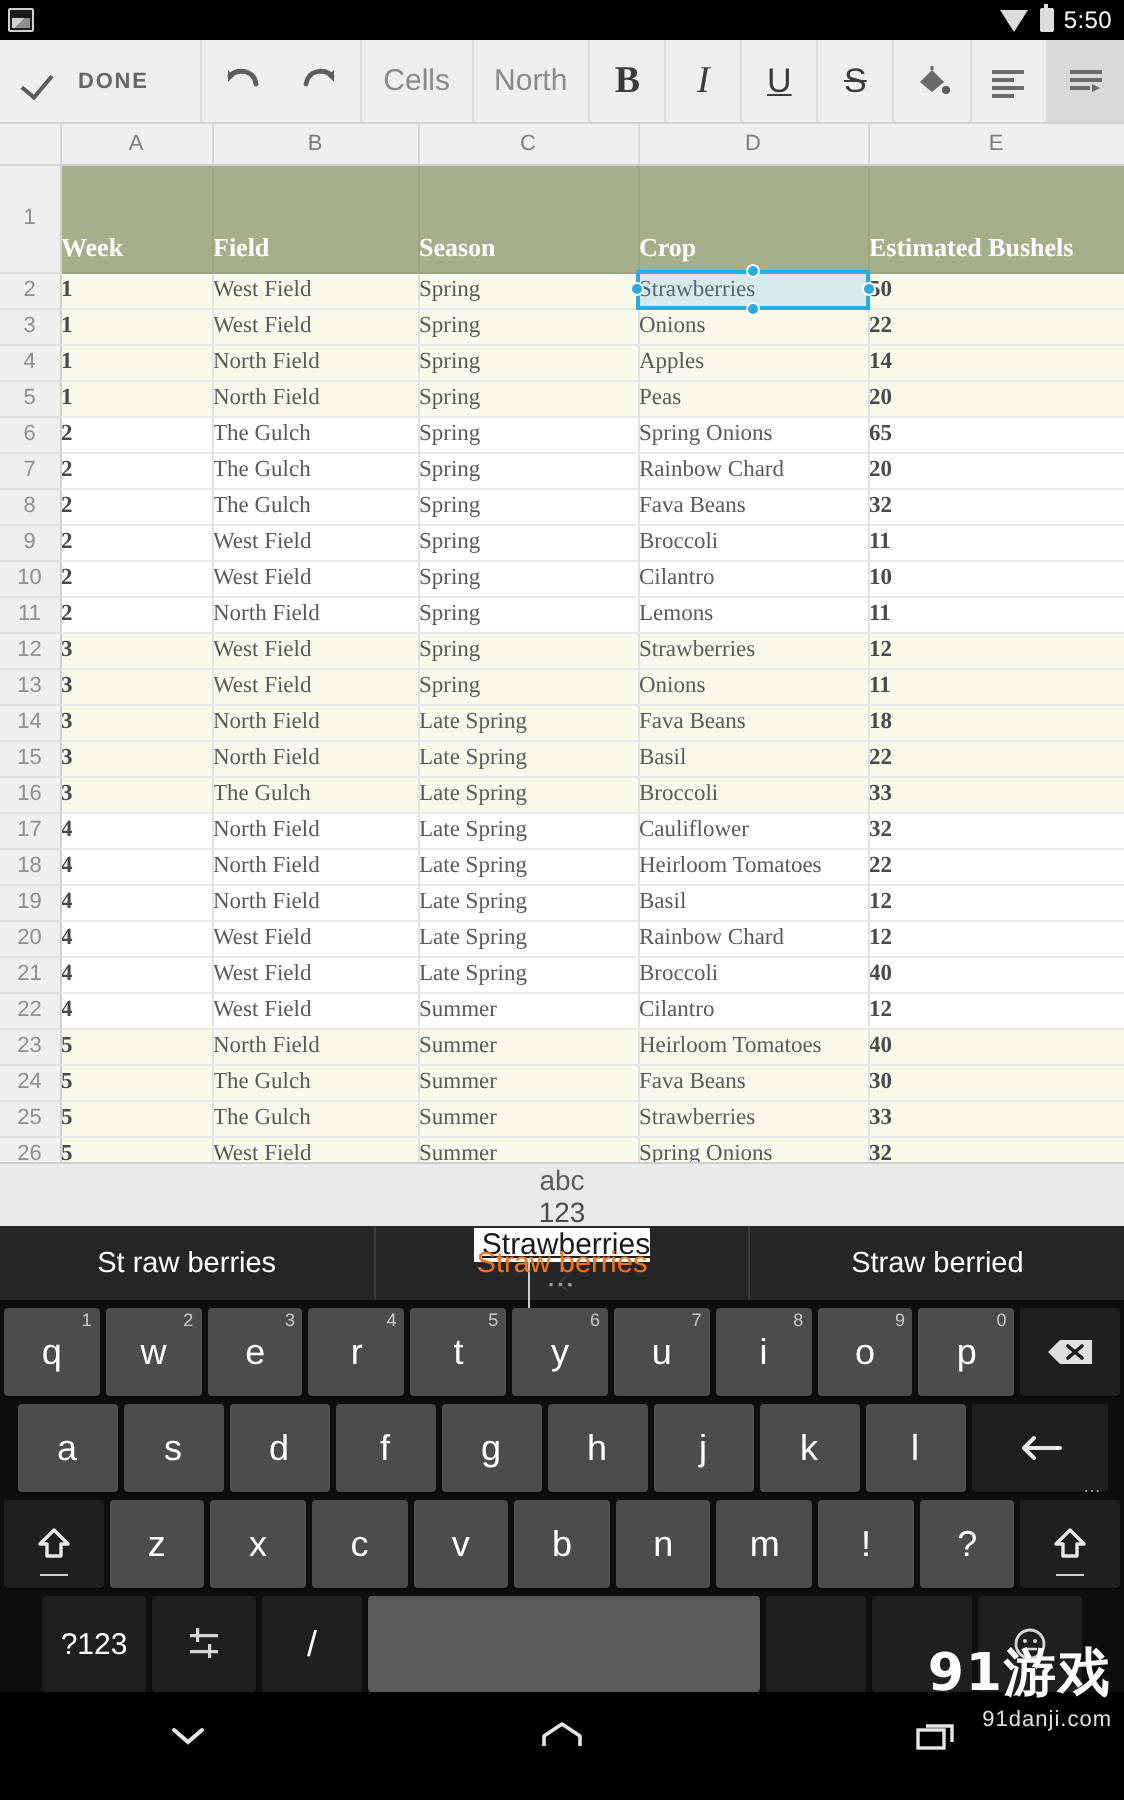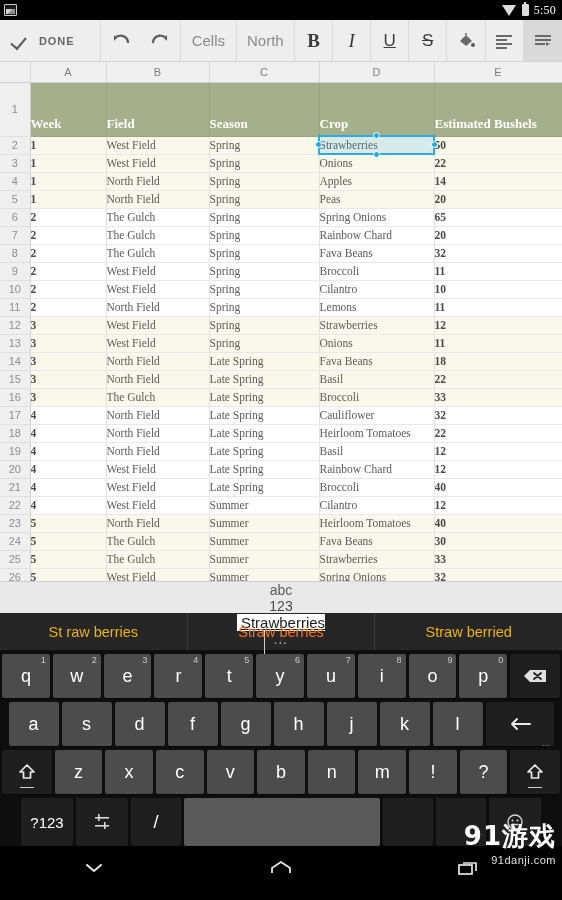--- a/index.html
+++ b/index.html
@@ -3,21 +3,21 @@
 <meta charset="utf-8">
 <style>
   * { margin:0; padding:0; box-sizing:border-box; }
   html,body { width:562px; height:900px; overflow:hidden; background:#000; }
   body { font-family:"Liberation Sans", sans-serif; -webkit-font-smoothing:antialiased; }
 
   
   .statusbar{
     height:20px; background:#000; color:#e8e8e8;
     display:flex; align-items:center; justify-content:space-between;
-    padding:0 6px 0 4px; font-size:11px;font-family:Liberation Serif, serif;
+    padding:0 6px 0 4px; font-size:11px;
   }
   .sb-left{ display:flex; align-items:center; gap:4px; }
   .sb-right{ display:flex; align-items:center; gap:5px; }
   .sb-clock{ font-size:12px; color:#fff; letter-spacing:.2px; }
   .ic-shot{ width:13px; height:12px; border:1.5px solid #cfcfcf; border-radius:1px; position:relative; background:#1b1b1b;}
   .ic-shot:after{ content:""; position:absolute; left:1px; right:1px; bottom:1px; height:5px;
      background:linear-gradient(135deg,#cfcfcf 0 45%,#8e8e8e 45% 100%); }
   .ic-wifi{ width:15px; height:11px; position:relative; }
   .ic-wifi:before{
     content:""; position:absolute; left:0; top:0; width:0; height:0;
@@ -120,21 +120,21 @@
   .fb-val{ text-decoration:underline; }
   .fb-nav{ width:35px; text-align:center; font-size:17px; color:#3a3a3a; }
   .fb-nav.sep{ border-left:1px solid #cfcfcf; }
 
   
   .suggest{
     height:38px; background:#262626; display:flex; align-items:center;
     border-bottom:1px solid #111;
   }
   .sug{
-    flex:1; text-align:center; color:#eab308; font-size:14.5px; position:relative;
+    flex:1; text-align:center; color:#ffffff; font-size:14.5px; position:relative;
     display:flex; align-items:center; justify-content:center; height:100%;
   }
   .sug + .sug{ border-left:1px solid #3c3c3c; }
   .sug.sel{ color:#f97316; font-weight:normal; }
   .sug.sel:after{
     content:"\00B7\00B7\00B7"; position:absolute; bottom:1px; left:50%;
     transform:translateX(-50%); font-size:11px; letter-spacing:1px; color:#9b9b9b;
     font-weight:bold;
   }
 

